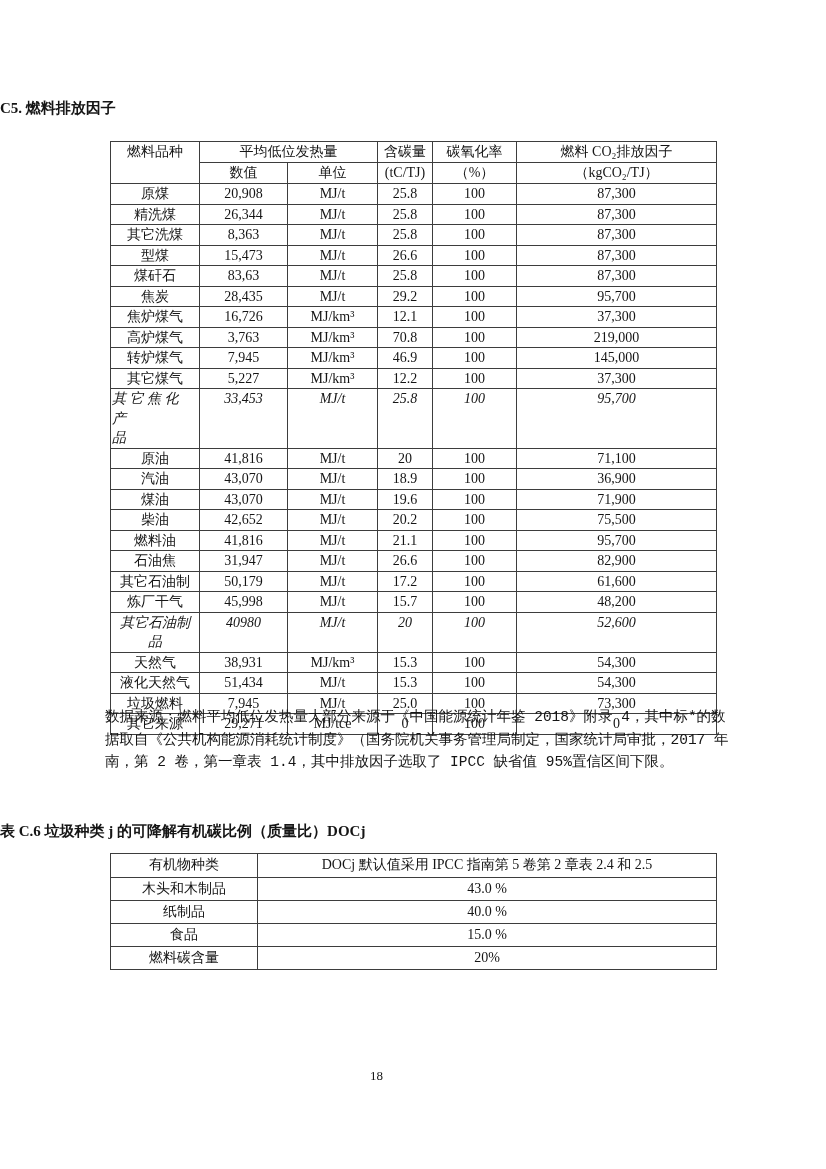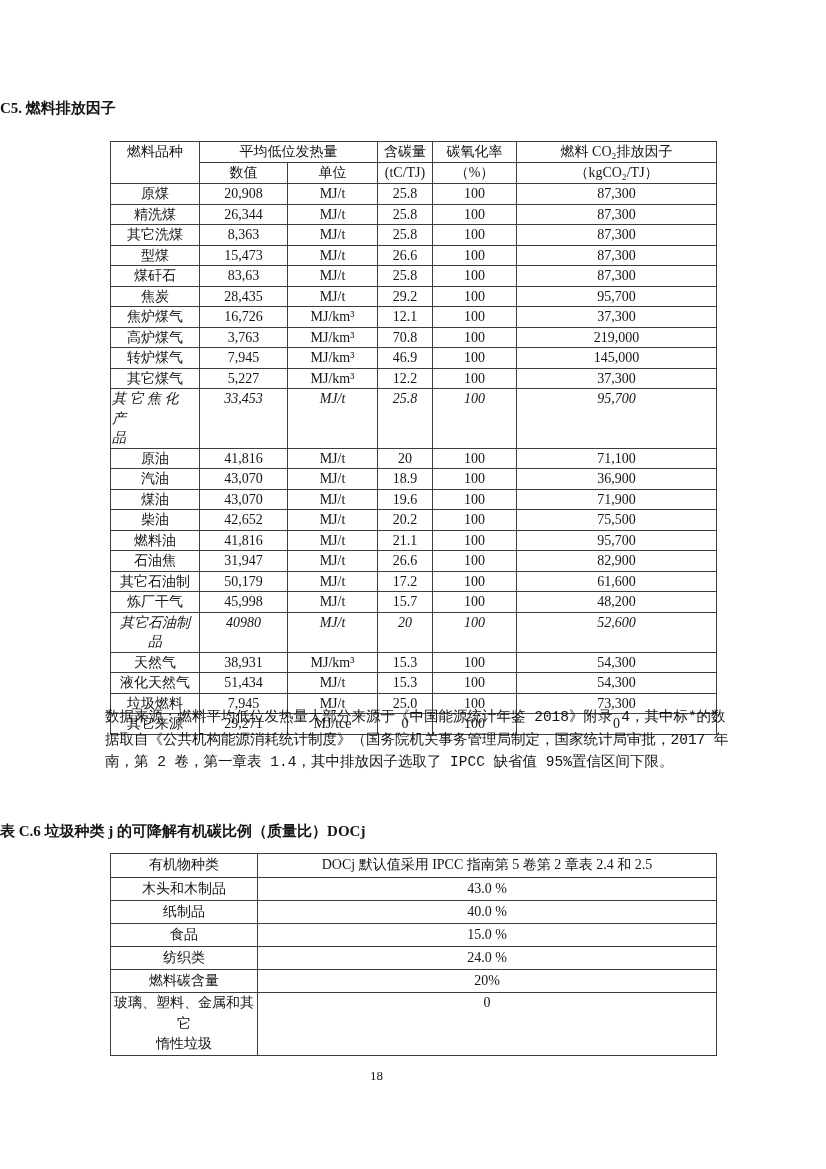--- a/index.html
+++ b/index.html
@@ -298,30 +298,21 @@
         </tr>
         <tr>
           <td>纸制品</td>
           <td>40.0 %</td>
         </tr>
         <tr>
           <td>食品</td>
           <td>15.0 %</td>
         </tr>
         <tr>
-          <td>纺织类</td>
-          <td>24.0 %</td>
-        </tr>
-        <tr>
           <td>燃料碳含量</td>
           <td>20%</td>
         </tr>
-        <tr class="tall">
-          <td class="wrap-center">玻璃、塑料、金属和其它
-惰性垃圾</td>
-          <td>0</td>
-        </tr>
       </tbody>
   </table>
 
   <div id="pagenum">18</div>
 
 </div>
 
 </body></html>

